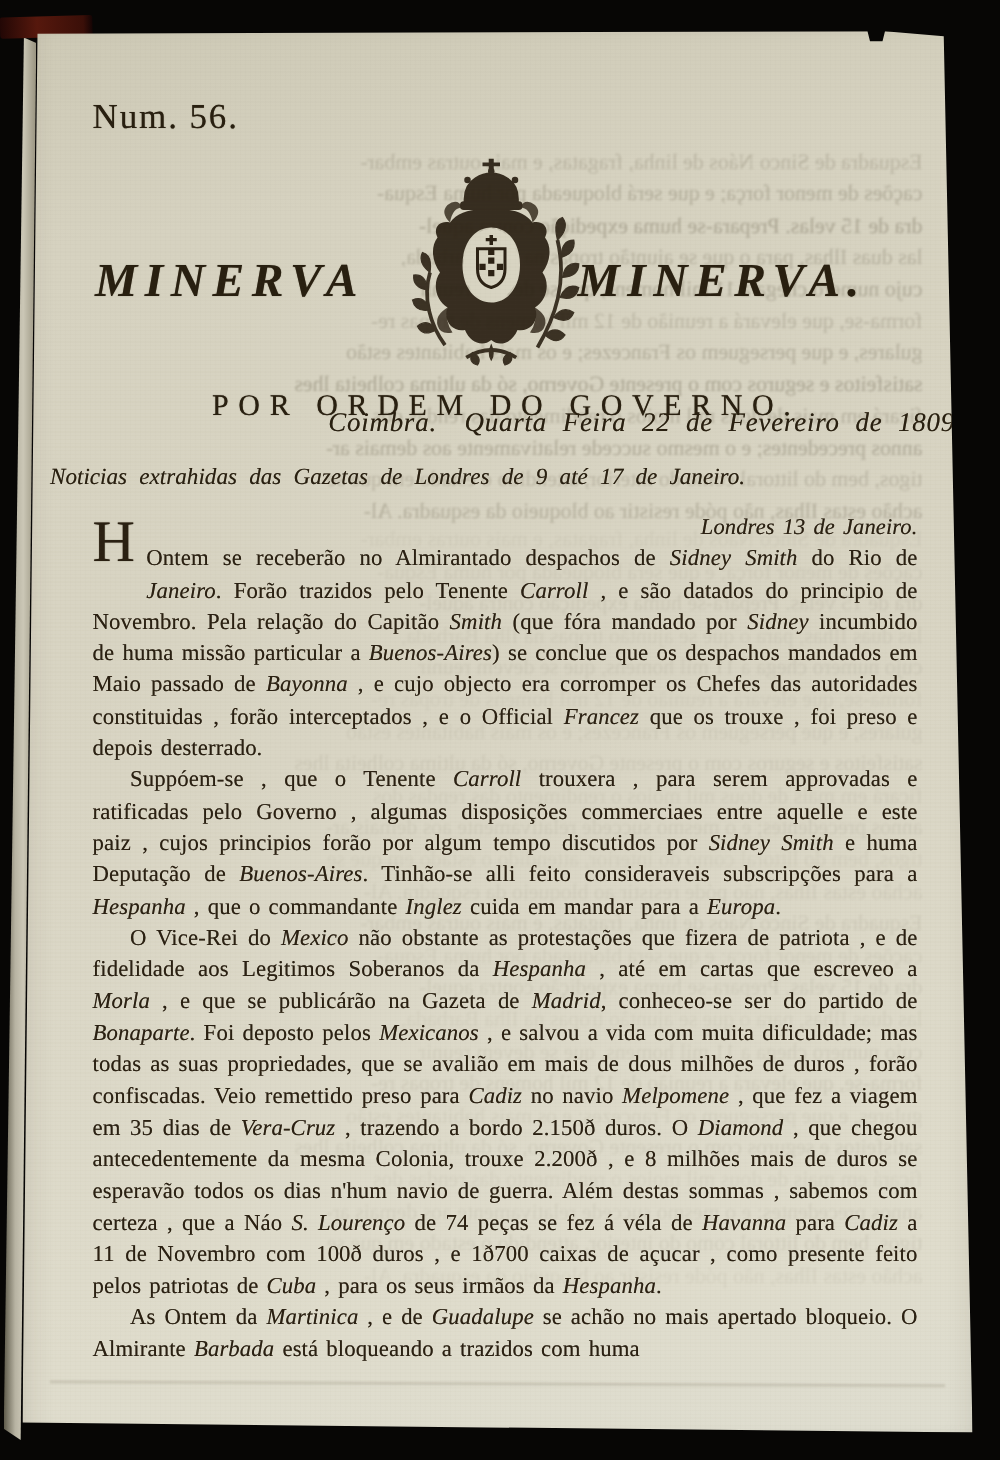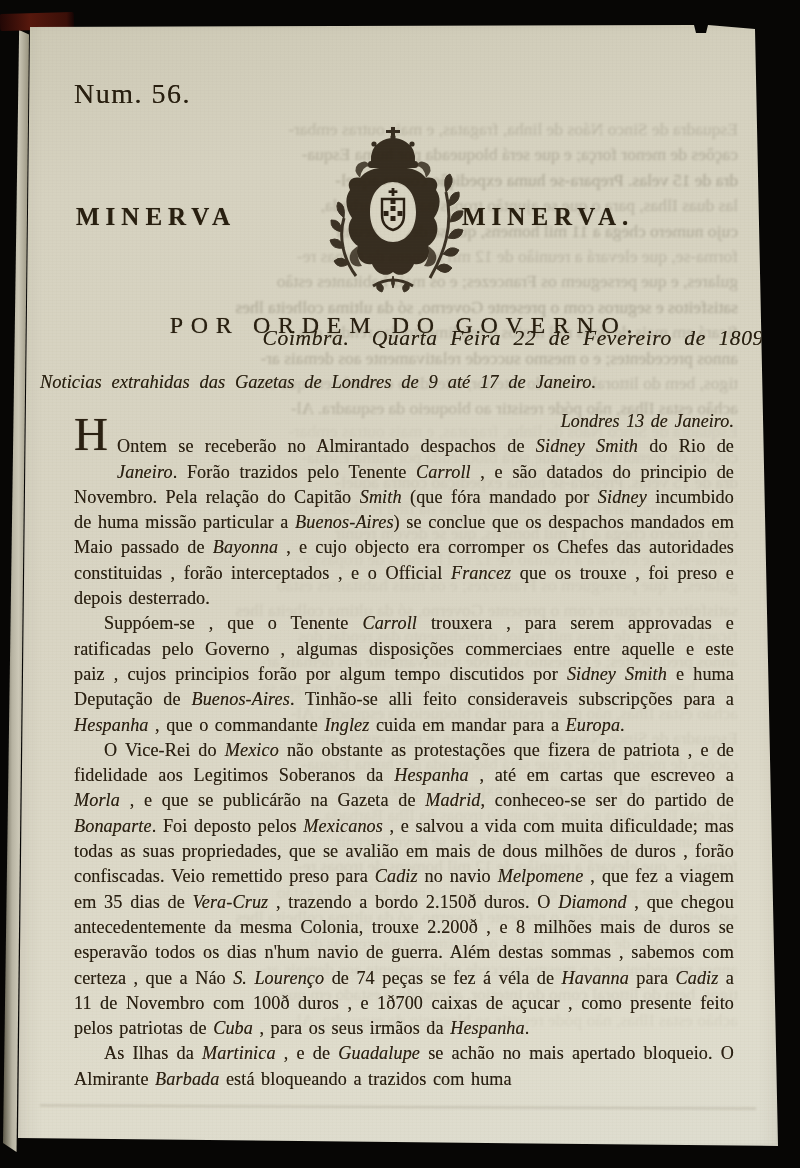--- a/index.html
+++ b/index.html
@@ -47,22 +47,22 @@
     white-space:nowrap;overflow:hidden;pointer-events:none;
   }
   
   .ink{color:#281f10;}
   .num-label{
     position:absolute;left:74px;top:78px;
     font-size:28px;letter-spacing:1.5px;
     text-shadow:0 0 .6px rgba(40,30,12,.75);
   }
   .masthead-word{
-    position:absolute;top:203px;font-size:25px;font-weight:bold;
-    letter-spacing:6px;text-shadow:0 0 .7px rgba(40,30,12,.6);
+    position:absolute;top:203px;font-size:38px;font-weight:bold;
+    letter-spacing:6px;text-shadow:0 0 .7px rgba(40,30,12,.6);font-style:italic;
   }
   .masthead-left{left:76px;}
   .masthead-right{left:462px;}
   .emblem{position:absolute;left:318px;top:126px;width:150px;height:172px;}
   .order-line{
     position:absolute;left:40px;top:296px;width:730px;text-align:center;
     font-size:24px;letter-spacing:.32em;
     text-shadow:0 0 .7px rgba(40,30,12,.7);
     margin-top:16px;
   }
@@ -219,18 +219,18 @@
   <div class="subtitle ink">Noticias extrahidas das Gazetas de Londres de 9 até 17 de Janeiro.</div>
 
   <div class="article">
     <div class="para">
       <span class="dropcap">H</span>
       <div class="center-head">Londres 13 de Janeiro.</div>
       <span><span>Ontem se receberão no Almirantado despachos de </span><span class="it">Sidney Smith</span><span> do Rio de </span><span class="it">Janeiro</span><span>. Forão trazidos pelo Tenente </span><span class="it">Carroll</span><span>&nbsp;, e são datados do principio de Novembro. Pela relação do Capitão </span><span class="it">Smith</span><span> (que fóra mandado por </span><span class="it">Sidney</span><span> incumbido de huma missão particular a </span><span class="it">Buenos-Aires</span><span>) se conclue que os despachos mandados em Maio passado de </span><span class="it">Bayonna</span><span>&nbsp;, e cujo objecto era corromper os Chefes das autoridades constituidas&nbsp;, forão interceptados&nbsp;, e o Official </span><span class="it">Francez</span><span> que os trouxe&nbsp;, foi preso e depois desterrado.</span></span>
     </div>
     <div class="para indent"><span>Suppóem-se&nbsp;, que o Tenente </span><span class="it">Carroll</span><span> trouxera&nbsp;, para serem approvadas e ratificadas pelo Governo&nbsp;, algumas disposições commerciaes entre aquelle e este paiz&nbsp;, cujos principios forão por algum tempo discutidos por </span><span class="it">Sidney Smith</span><span> e huma Deputação de </span><span class="it">Buenos-Aires</span><span>. Tinhão-se alli feito consideraveis subscripções para a </span><span class="it">Hespanha</span><span>&nbsp;, que o commandante </span><span class="it">Inglez</span><span> cuida em mandar para a </span><span class="it">Europa</span><span>.</span></div>
     <div class="para indent"><span>O Vice-Rei do </span><span class="it">Mexico</span><span> não obstante as protestações que fizera de patriota&nbsp;, e de fidelidade aos Legitimos Soberanos da </span><span class="it">Hespanha</span><span>&nbsp;, até em cartas que escreveo a </span><span class="it">Morla</span><span>&nbsp;, e que se publicárão na Gazeta de </span><span class="it">Madrid</span><span>, conheceo-se ser do partido de </span><span class="it">Bonaparte</span><span>. Foi deposto pelos </span><span class="it">Mexicanos</span><span>&nbsp;, e salvou a vida com muita dificuldade; mas todas as suas propriedades, que se avalião em mais de dous milhões de duros&nbsp;, forão confiscadas. Veio remettido preso para </span><span class="it">Cadiz</span><span> no navio </span><span class="it">Melpomene</span><span>&nbsp;, que fez a viagem em 35 dias de </span><span class="it">Vera-Cruz</span><span>&nbsp;, trazendo a bordo 2.150ð duros. O </span><span class="it">Diamond</span><span>&nbsp;, que chegou antecedentemente da mesma Colonia, trouxe 2.200ð&nbsp;, e 8 milhões mais de duros se esperavão todos os dias n'hum navio de guerra. Além destas sommas&nbsp;, sabemos com certeza&nbsp;, que a Náo </span><span class="it">S. Lourenço</span><span> de 74 peças se fez á véla de </span><span class="it">Havanna</span><span> para </span><span class="it">Cadiz</span><span> a 11 de Novembro com 100ð duros&nbsp;, e 1ð700 caixas de açucar&nbsp;, como presente feito pelos patriotas de </span><span class="it">Cuba</span><span>&nbsp;, para os seus irmãos da </span><span class="it">Hespanha</span><span>.</span></div>
-    <div class="para indent"><span>As Ilhas da </span><span class="it">Martinica</span><span>&nbsp;, e de </span><span class="it">Guadalupe</span><span> se achão no mais apertado bloqueio. O Almirante </span><span class="it">Barbada</span><span> está bloqueando a trazidos com huma</span></div>
+    <div class="para indent"><span>As Ontem da </span><span class="it">Martinica</span><span>&nbsp;, e de </span><span class="it">Guadalupe</span><span> se achão no mais apertado bloqueio. O Almirante </span><span class="it">Barbada</span><span> está bloqueando a trazidos com huma</span></div>
   </div>
 
   <div class="crease"></div>
   <div class="grain"></div>
 </div>
 
 </body></html>

